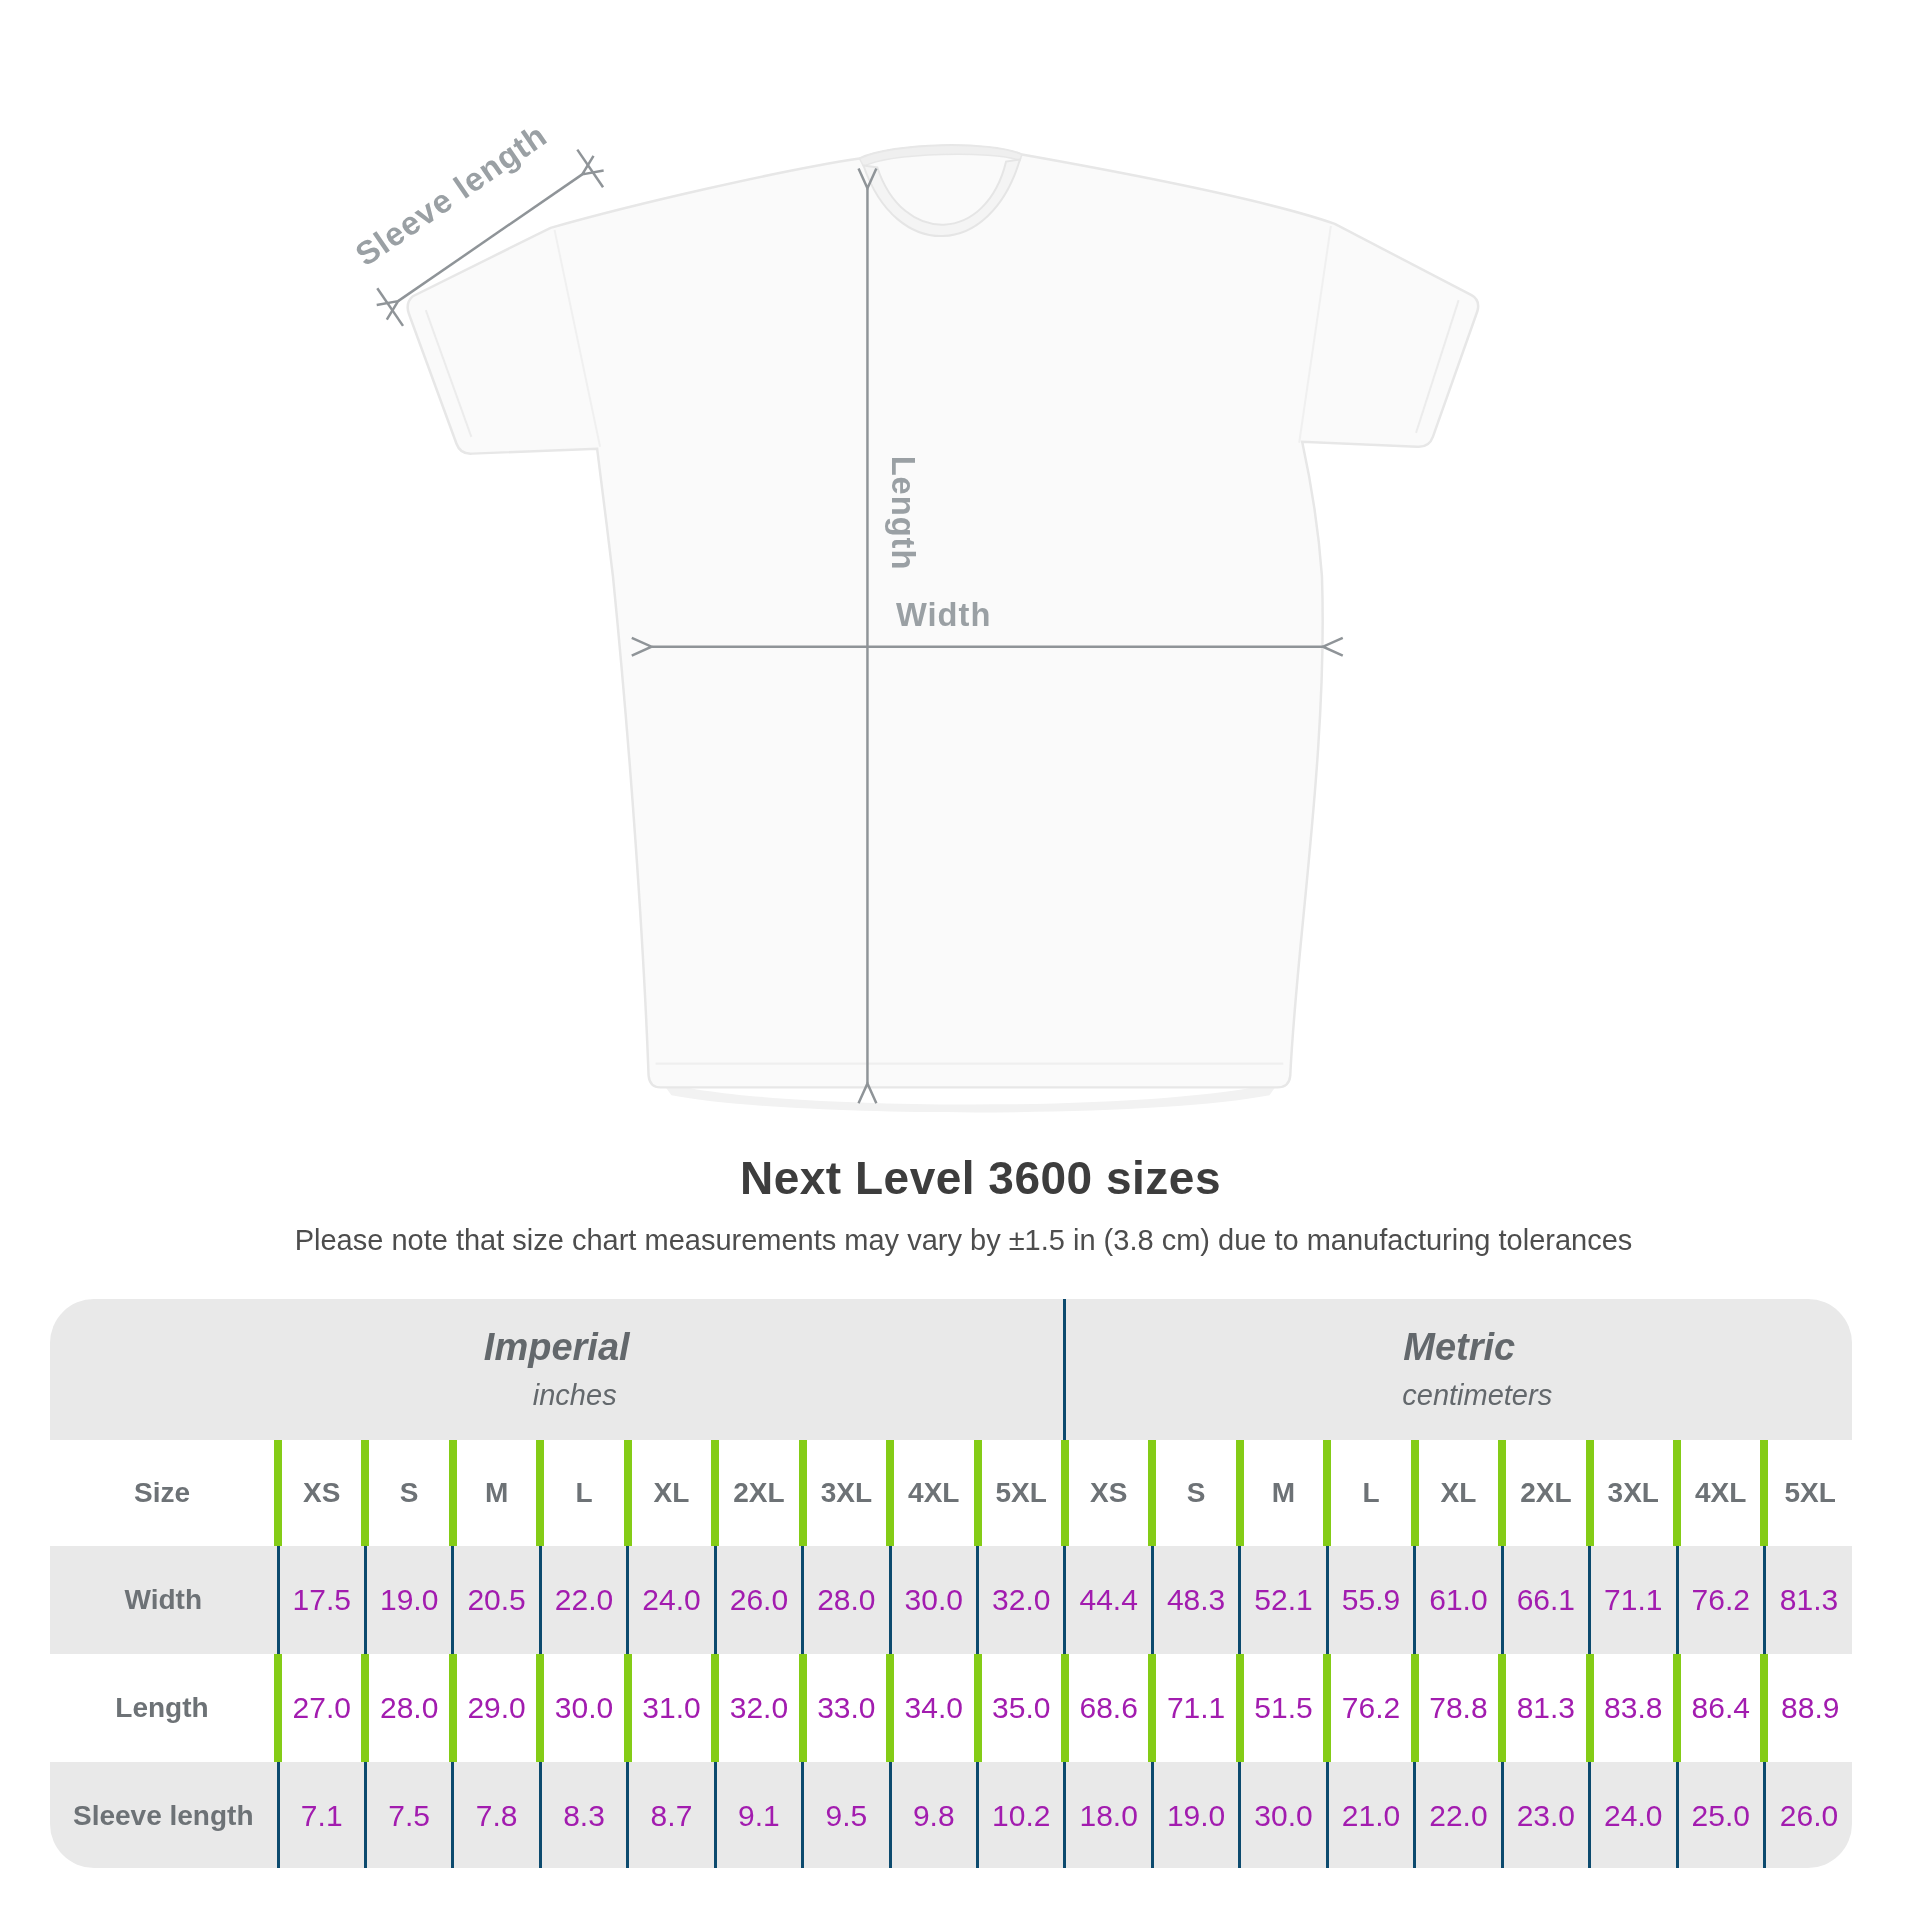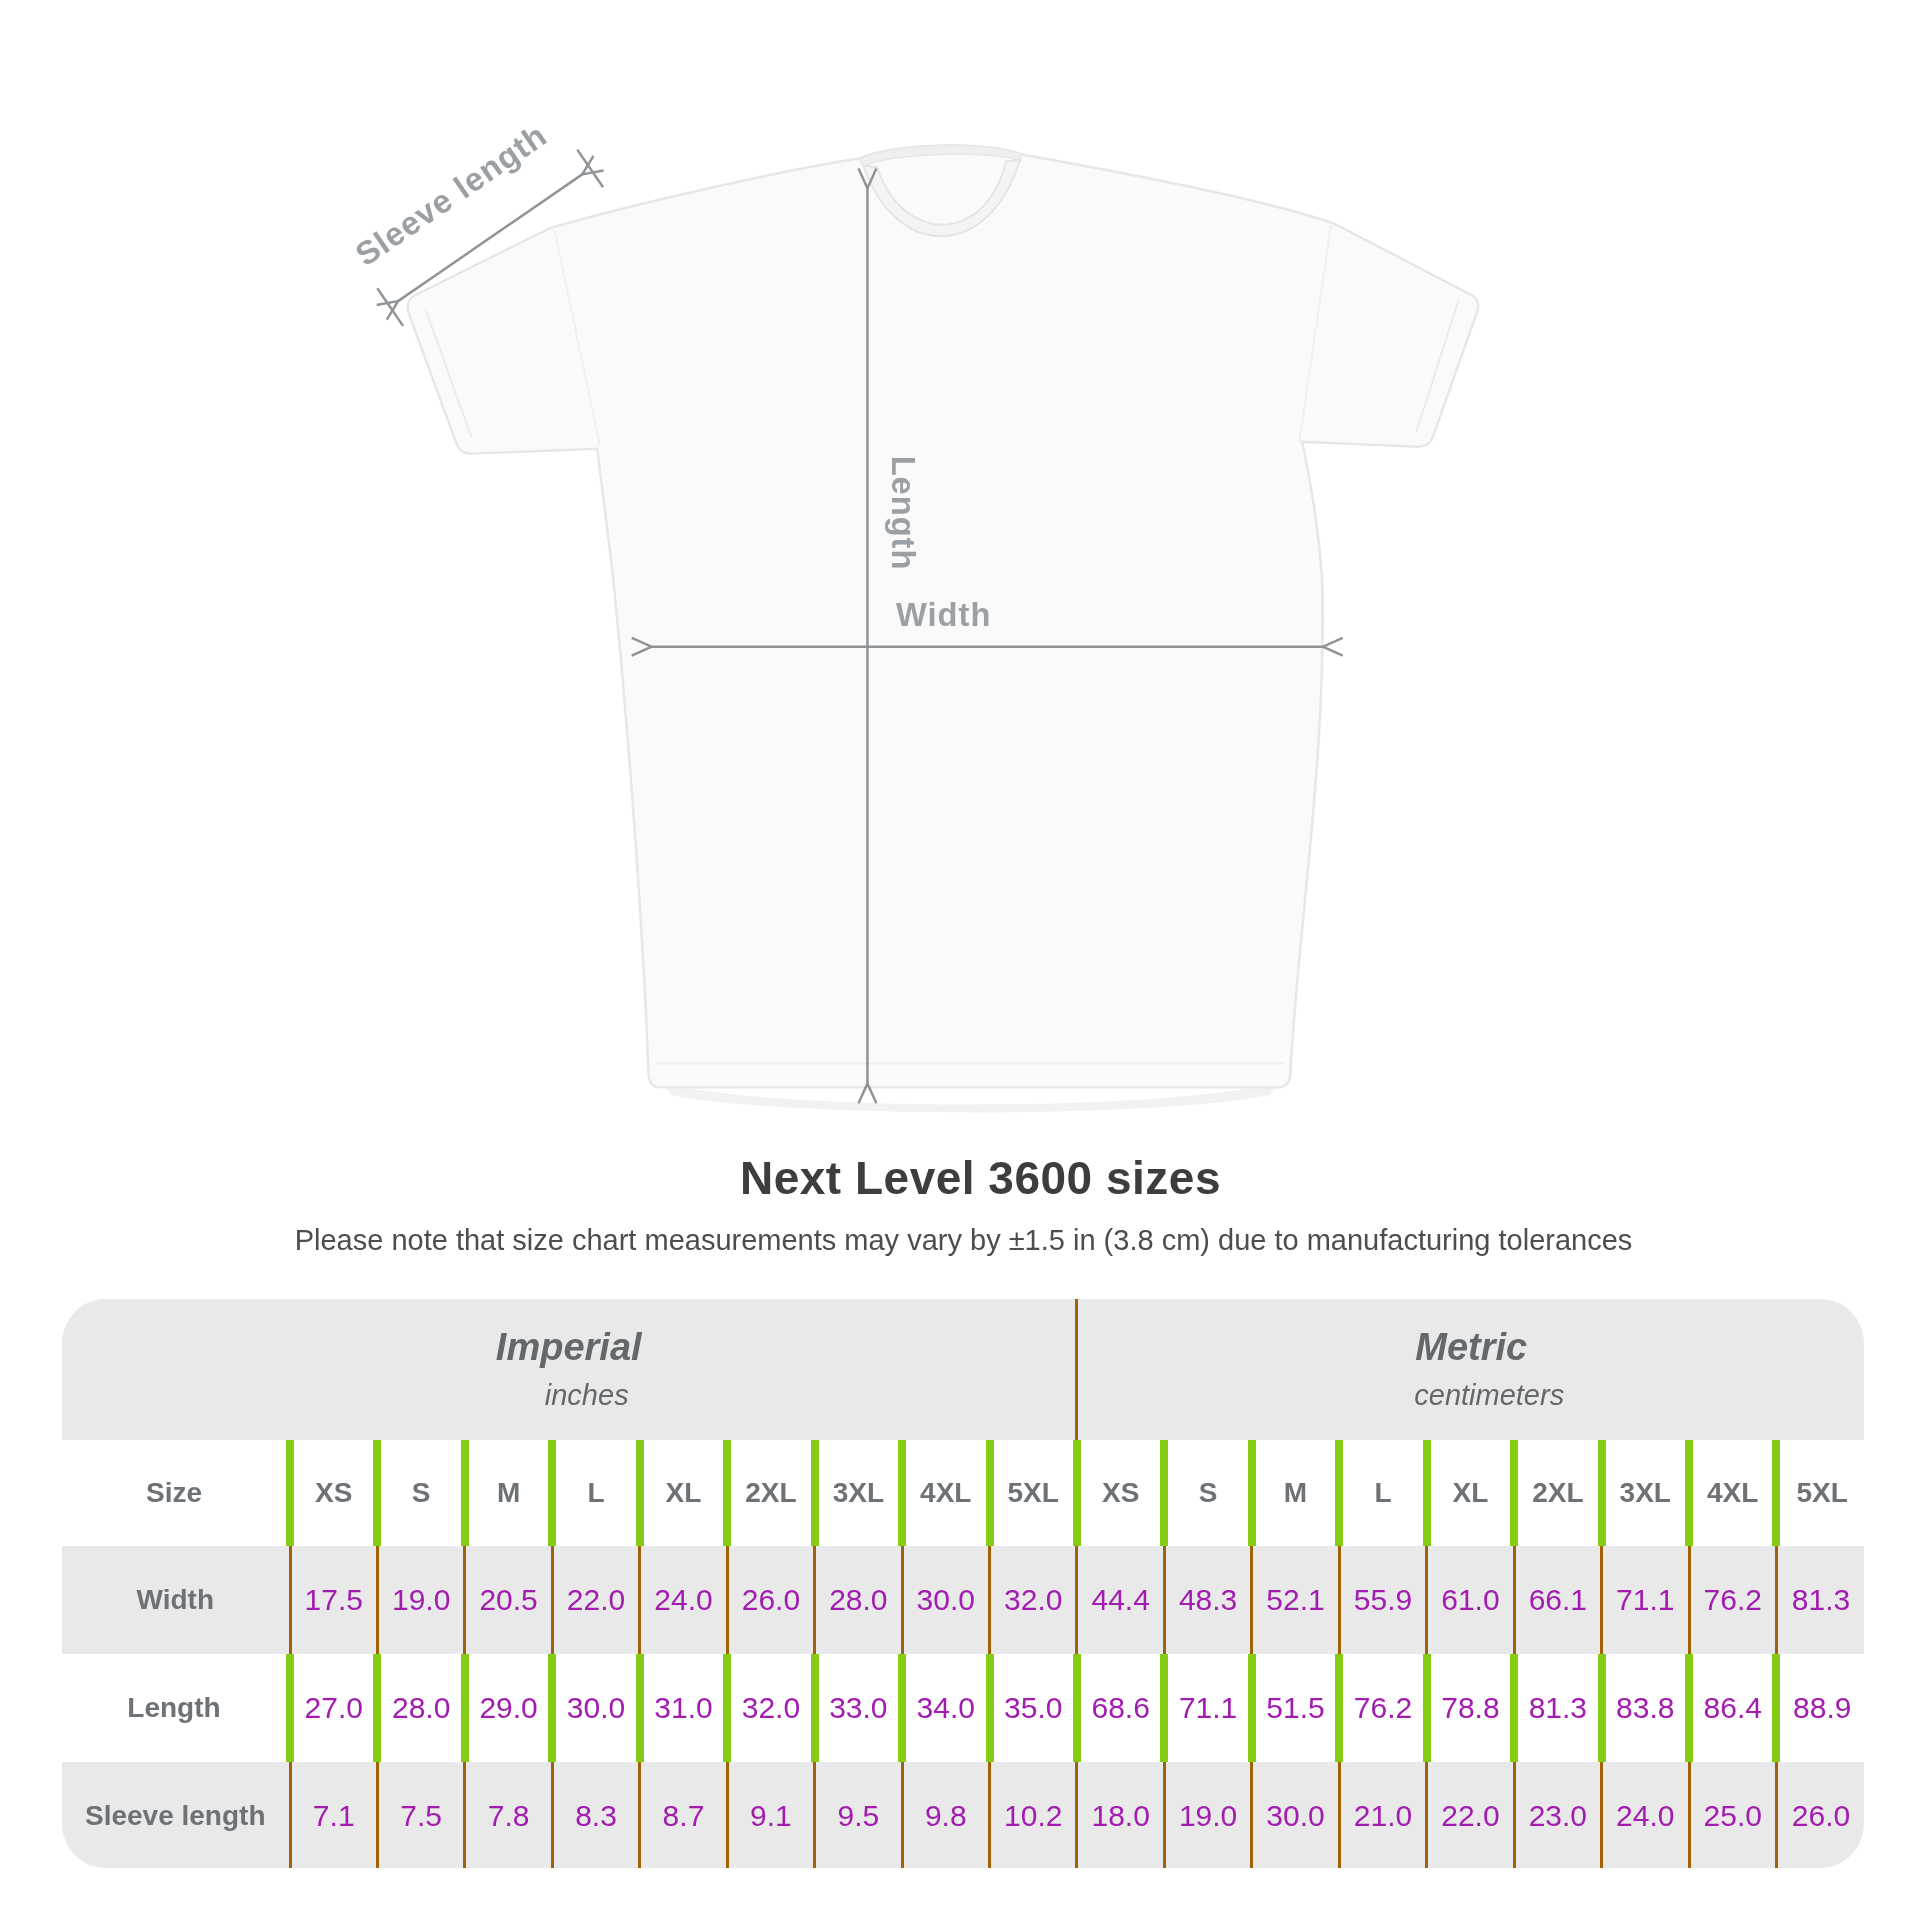--- a/index.html
+++ b/index.html
@@ -18,21 +18,21 @@
     text-align:center; font-size:46px; font-weight:bold;
     color:#3d3d3d; letter-spacing:0.5px;
   }
   .page-subtitle {
     position:absolute; top:1224px; left:0; width:100%;
     text-align:center; font-size:29px; 
     color:#4d4d4d;
   }
 
   .size-table-wrap {
-    position:absolute; left:62px; top:1299px;
+    position:absolute; left:50px; top:1299px;
     width:1802px; height:569px;
     background:#e9e9e9; border-radius:44px;
     overflow:hidden;
   }
   table.size-table {
     width:100%; height:100%;
     border-collapse:collapse; table-layout:fixed;
   }
   .size-table td, .size-table th { padding:0; text-align:center; vertical-align:middle; }
 
@@ -51,21 +51,21 @@
 
   .size-table .lbl {
     font-weight:bold; font-size:28px; color:#6d7276;
   }
   .size-table .val {
     font-weight:normal; font-size:30px; color:#a21caf;
   }
 
   
   tr.r-white th + th, tr.r-white td + td, tr.r-white th + td { border-left:8px solid #84cc16; }
-  tr.r-gray  th + th, tr.r-gray  td + td, tr.r-gray  th + td { border-left:3px solid #a16207; }
+  tr.r-gray  th + th, tr.r-gray  td + td, tr.r-gray  th + td { border-left:3px solid #0c4a6e; }
 
   .dim-label { font-weight:bold; font-size:33px; fill:#9aa0a4; letter-spacing:1px; }
 </style>
 </head>
 <body>
 
 <div class="shirt-stage">
   <svg viewBox="0 0 1946 1250">
     <defs>
       <marker id="ah" markerWidth="40" markerHeight="40" refX="2" refY="12" orient="auto-start-reverse" markerUnits="userSpaceOnUse">

